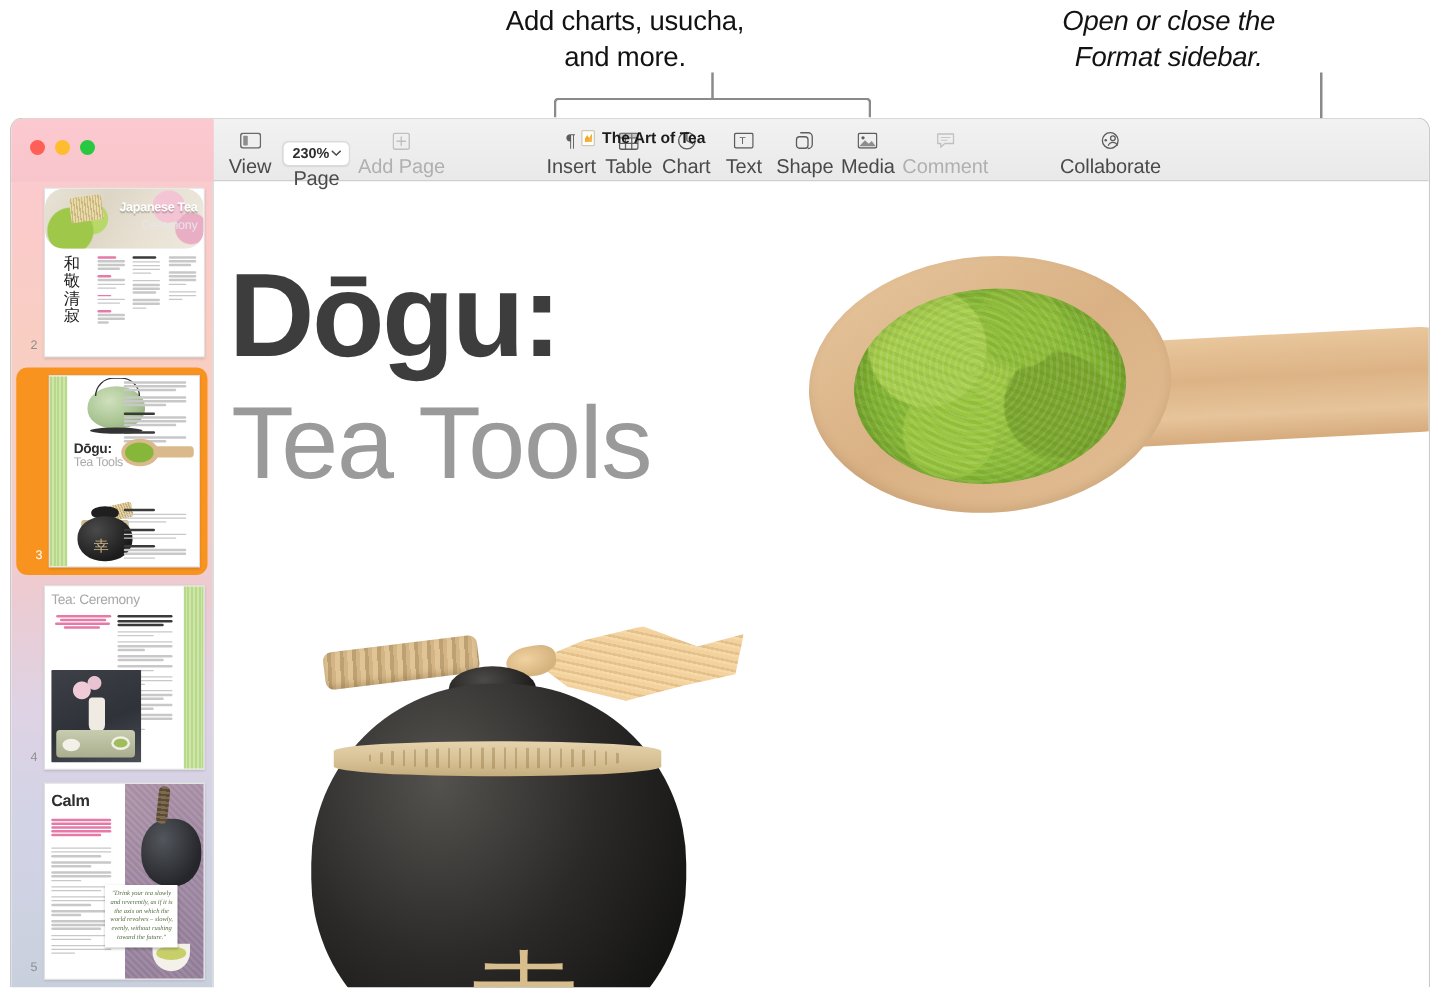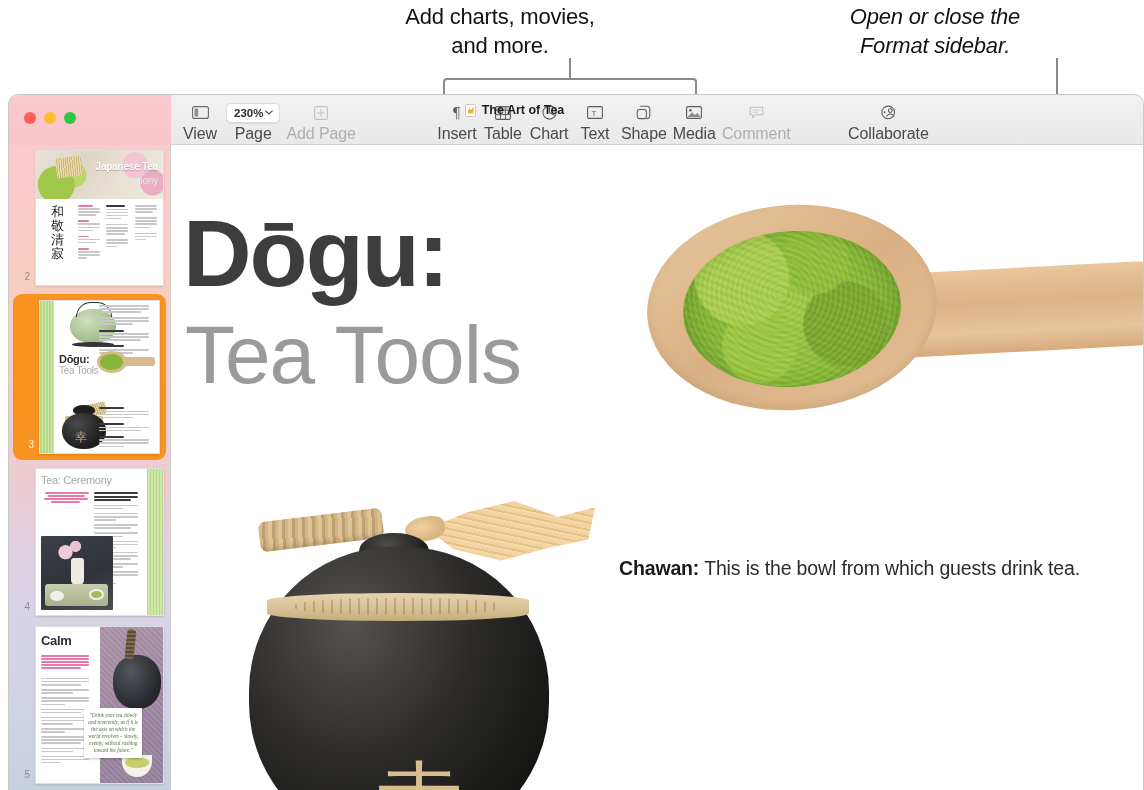--- a/index.html
+++ b/index.html
@@ -160,20 +160,21 @@
   .t2 { height: 136px; display: flex; flex-direction: column; }
   .t2-hero {
     height: 48px;
     background:
       radial-gradient(circle at 16% 70%, #9fc84a 0 16%, transparent 17%),
       radial-gradient(circle at 30% 50%, #b8d96a 0 13%, transparent 14%),
       radial-gradient(circle at 78% 30%, #f3c4d4 0 12%, transparent 13%),
       radial-gradient(circle at 92% 66%, #e9aec4 0 10%, transparent 11%),
       linear-gradient(120deg, #e8e2d5 0%, #ddd6c6 35%, #e7e0d2 60%, #efe9df 100%);
     position: relative;
+    border-radius: 15px;
   }
   .t2-hero .whisk {
     position: absolute; left: 16%; top: 6px; width: 26px; height: 20px;
     background: repeating-linear-gradient(92deg, #e8d9ac 0 1.2px, #cbb87c 1.2px 2.2px);
     border-radius: 3px 3px 1px 1px; transform: rotate(-8deg);
   }
   .t2-hero .ht1 {
     position: absolute; right: 5px; top: 10px;
     font-size: 10px; font-weight: bold; color: #ffffff;
     text-shadow: 0 1px 1px rgba(0,0,0,0.25); letter-spacing: -0.2px;
@@ -463,21 +464,21 @@
     color: #2b2b2b;
     letter-spacing: -0.15px;
   }
   .body-copy p { margin-bottom: 22px; }
   .body-copy p:last-child { margin-bottom: 0; }
   .body-copy b { font-weight: bold; color: #1a1a1a; }
 </style>
 </head>
 <body>
 
-<div class="callout-text" id="callout-charts">Add charts, movies,
+<div class="callout-text" id="callout-charts">Add charts, usucha,
 and more.</div>
 <div class="callout-text" id="callout-format">Open or close the
 Format sidebar.</div>
 
 <div class="bracket" style="left:443px; top:78px; width:254px;"></div>
 <div class="leader" style="left:569px; top:58px; width:2px; height:21px;"></div>
 
 <div class="leader" style="left:1056px; top:58px; width:2px; height:40px;"></div>
 
 <div class="window">
@@ -495,21 +496,21 @@
       <div class="tb-item">
         <span class="tb-icon">
           <svg width="17" height="13" viewBox="0 0 17 13">
             <rect x="0.6" y="0.6" width="15.8" height="11.8" rx="2" fill="none" stroke="#6a6a6a" stroke-width="1.1"></rect>
             <rect x="2.6" y="2.6" width="3.6" height="7.8" rx="0.6" fill="#8d8d8d"></rect>
           </svg>
         </span>
         <span class="tb-label">View</span>
       </div>
 
-      <div class="tb-item" style="min-width:58px;">
+      <div class="tb-item" style="min-width:58px;margin-top:10px;">
         <div class="zoom-chip">
           <span class="zv">230%</span>
           <span class="cv">
             <svg width="8" height="5" viewBox="0 0 8 5">
                 <path d="M0.7 0.9 L4 4 L7.3 0.9" fill="none" stroke="#4a4a4a" stroke-width="1.1" stroke-linecap="round"></path>
               </svg>
           </span>
         </div>
         <span class="tb-label">Page</span>
       </div>
@@ -848,18 +849,15 @@
       <div class="jar-tie"></div>
       <div class="jar-knob"></div>
       <div class="jar-lid"></div>
       <div class="jar-body">
         <div class="jar-kanji">幸</div>
       </div>
       <div class="jar-band"></div>
     </div>
 
     <div class="body-copy">
-      <p>
-        <b>Chawan:</b><span> This is the bowl from which guests drink tea.</span>
-      </p>
     </div>
   </div>
 </div>
 
 </body></html>

